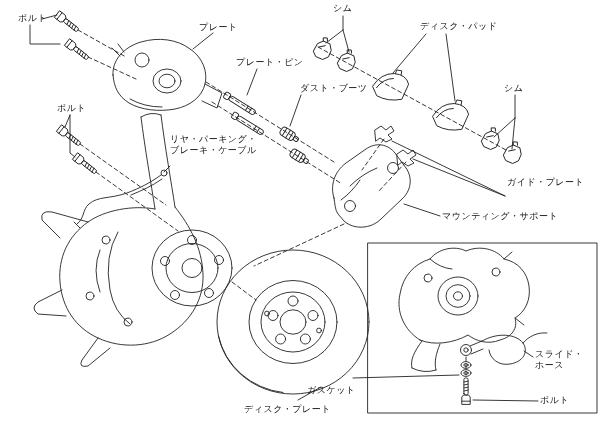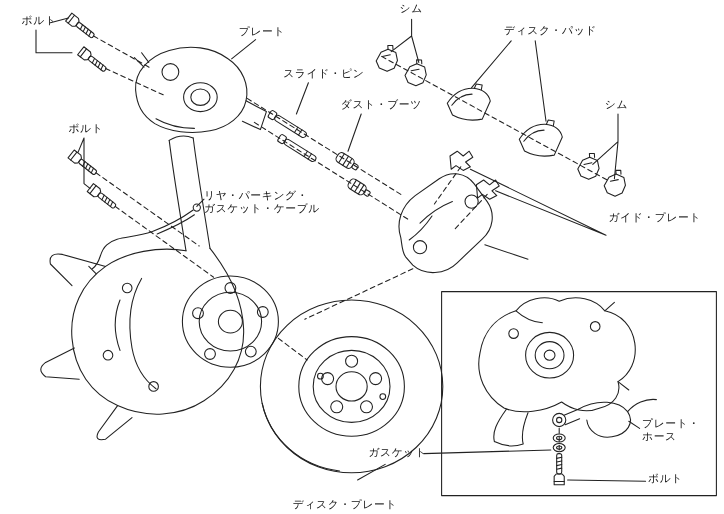--- a/index.html
+++ b/index.html
@@ -242,30 +242,31 @@
         <use href="#bolt" transform="translate(466,398) rotate(-90)"></use>
       </g>
 
     </g>
   </svg>
 
   <div class="label" style="left:18px; top:13px;">ボルト</div>
   <div class="label" style="left:199px; top:22px;">プレート</div>
   <div class="label" style="left:333px; top:3px;">シム</div>
   <div class="label" style="left:420px; top:21px;">ディスク・パッド</div>
-  <div class="label" style="left:236px; top:57px;">スライド・ピン</div>
-  <div class="label" style="left:284px; top:83px;">ダスト・ブーツ</div>
+  <div class="label" style="left:236px; top:57px;">プレート・ピン</div>
+  <div class="label" style="left:300px; top:83px;">ダスト・ブーツ</div>
   <div class="label" style="left:504px; top:83px;">シム</div>
   <div class="label" style="left:57px; top:103px;">ボルト</div>
-  <div class="label" style="left:170px; top:159px;">
+  <div class="label" style="left:170px; top:134px;">
     <div>リヤ・パーキング・</div>
-    <div>ガスケット・ケーブル</div>
+    <div>ブレーキ・ケーブル</div>
   </div>
   <div class="label" style="left:507px; top:177px;">ガイド・プレート</div>
-  <div class="label" style="left:244px; top:416px;">ディスク・プレート</div>
-  <div class="label" style="left:307px; top:373px;text-align:right;">ガスケット</div>
+  <div class="label" style="left:442px; top:211px;">マウンティング・サポート</div>
+  <div class="label" style="left:244px; top:404px;">ディスク・プレート</div>
+  <div class="label" style="left:307px; top:385px;text-align:right;">ガスケット</div>
   <div class="label" style="left:535px; top:349px;">
-    <div>プレート・</div>
+    <div>スライド・</div>
     <div>ホース</div>
   </div>
   <div class="label" style="left:540px; top:395px;">ボルト</div>
 
 </div>
 
 </body></html>

